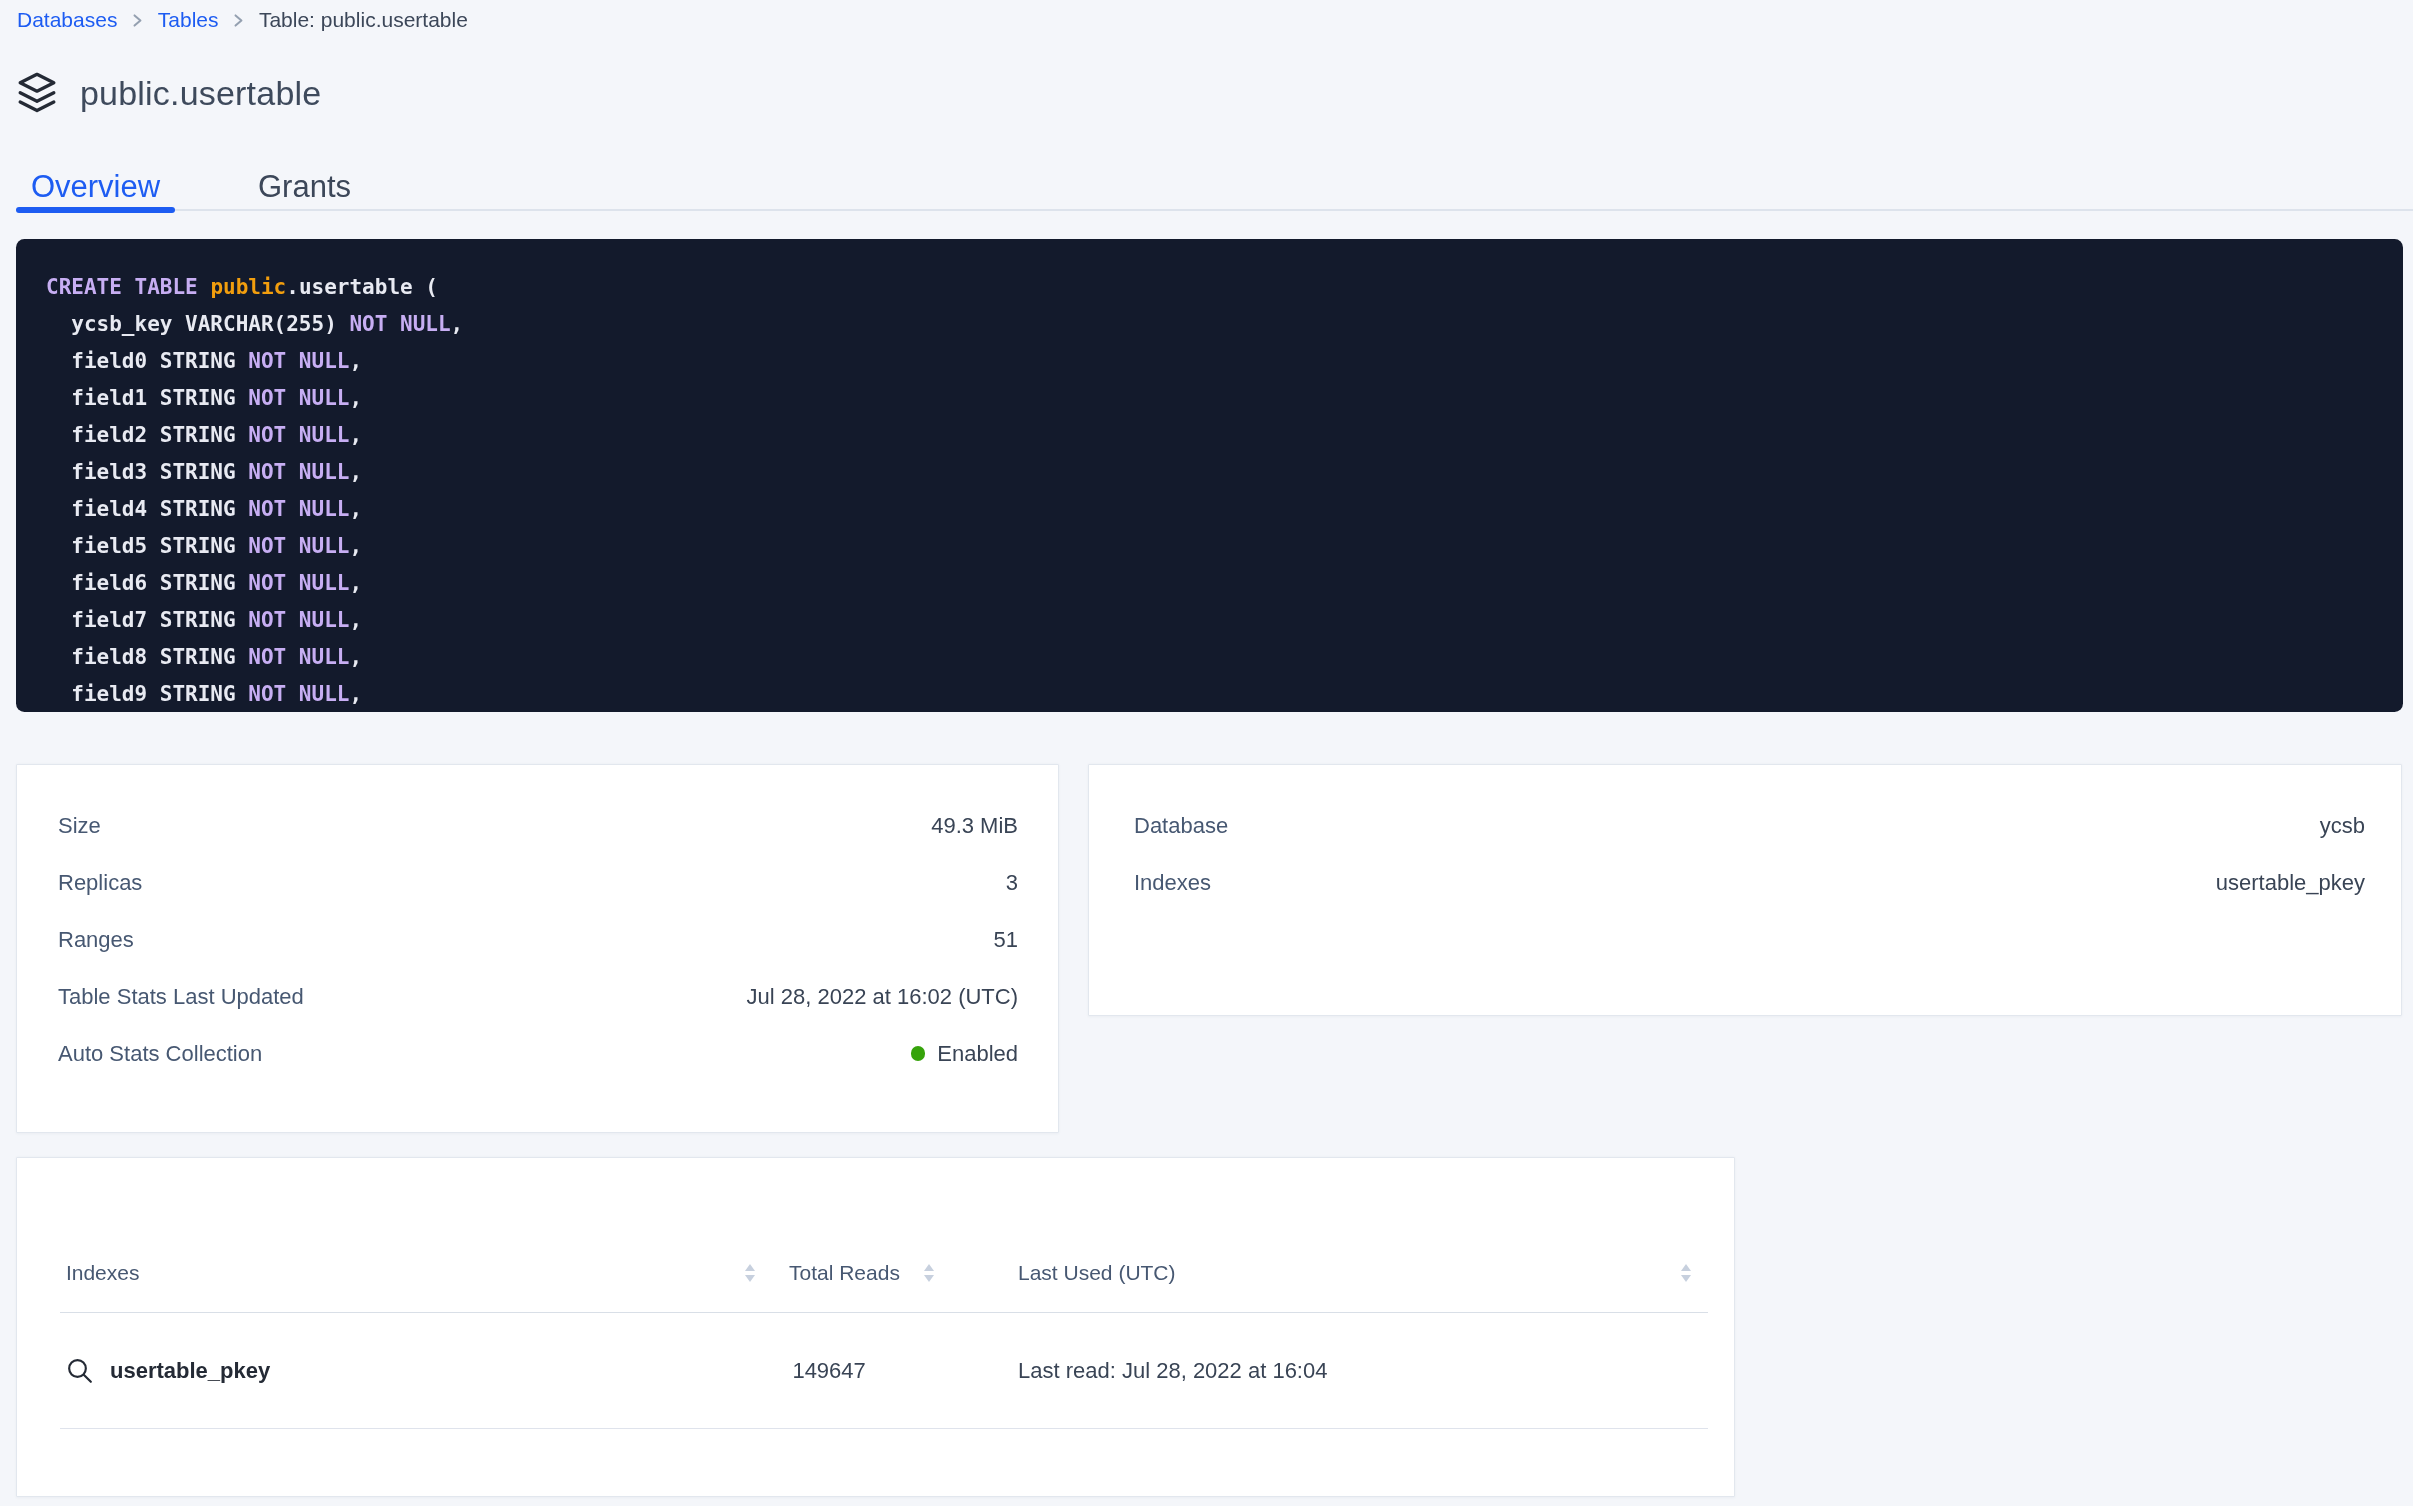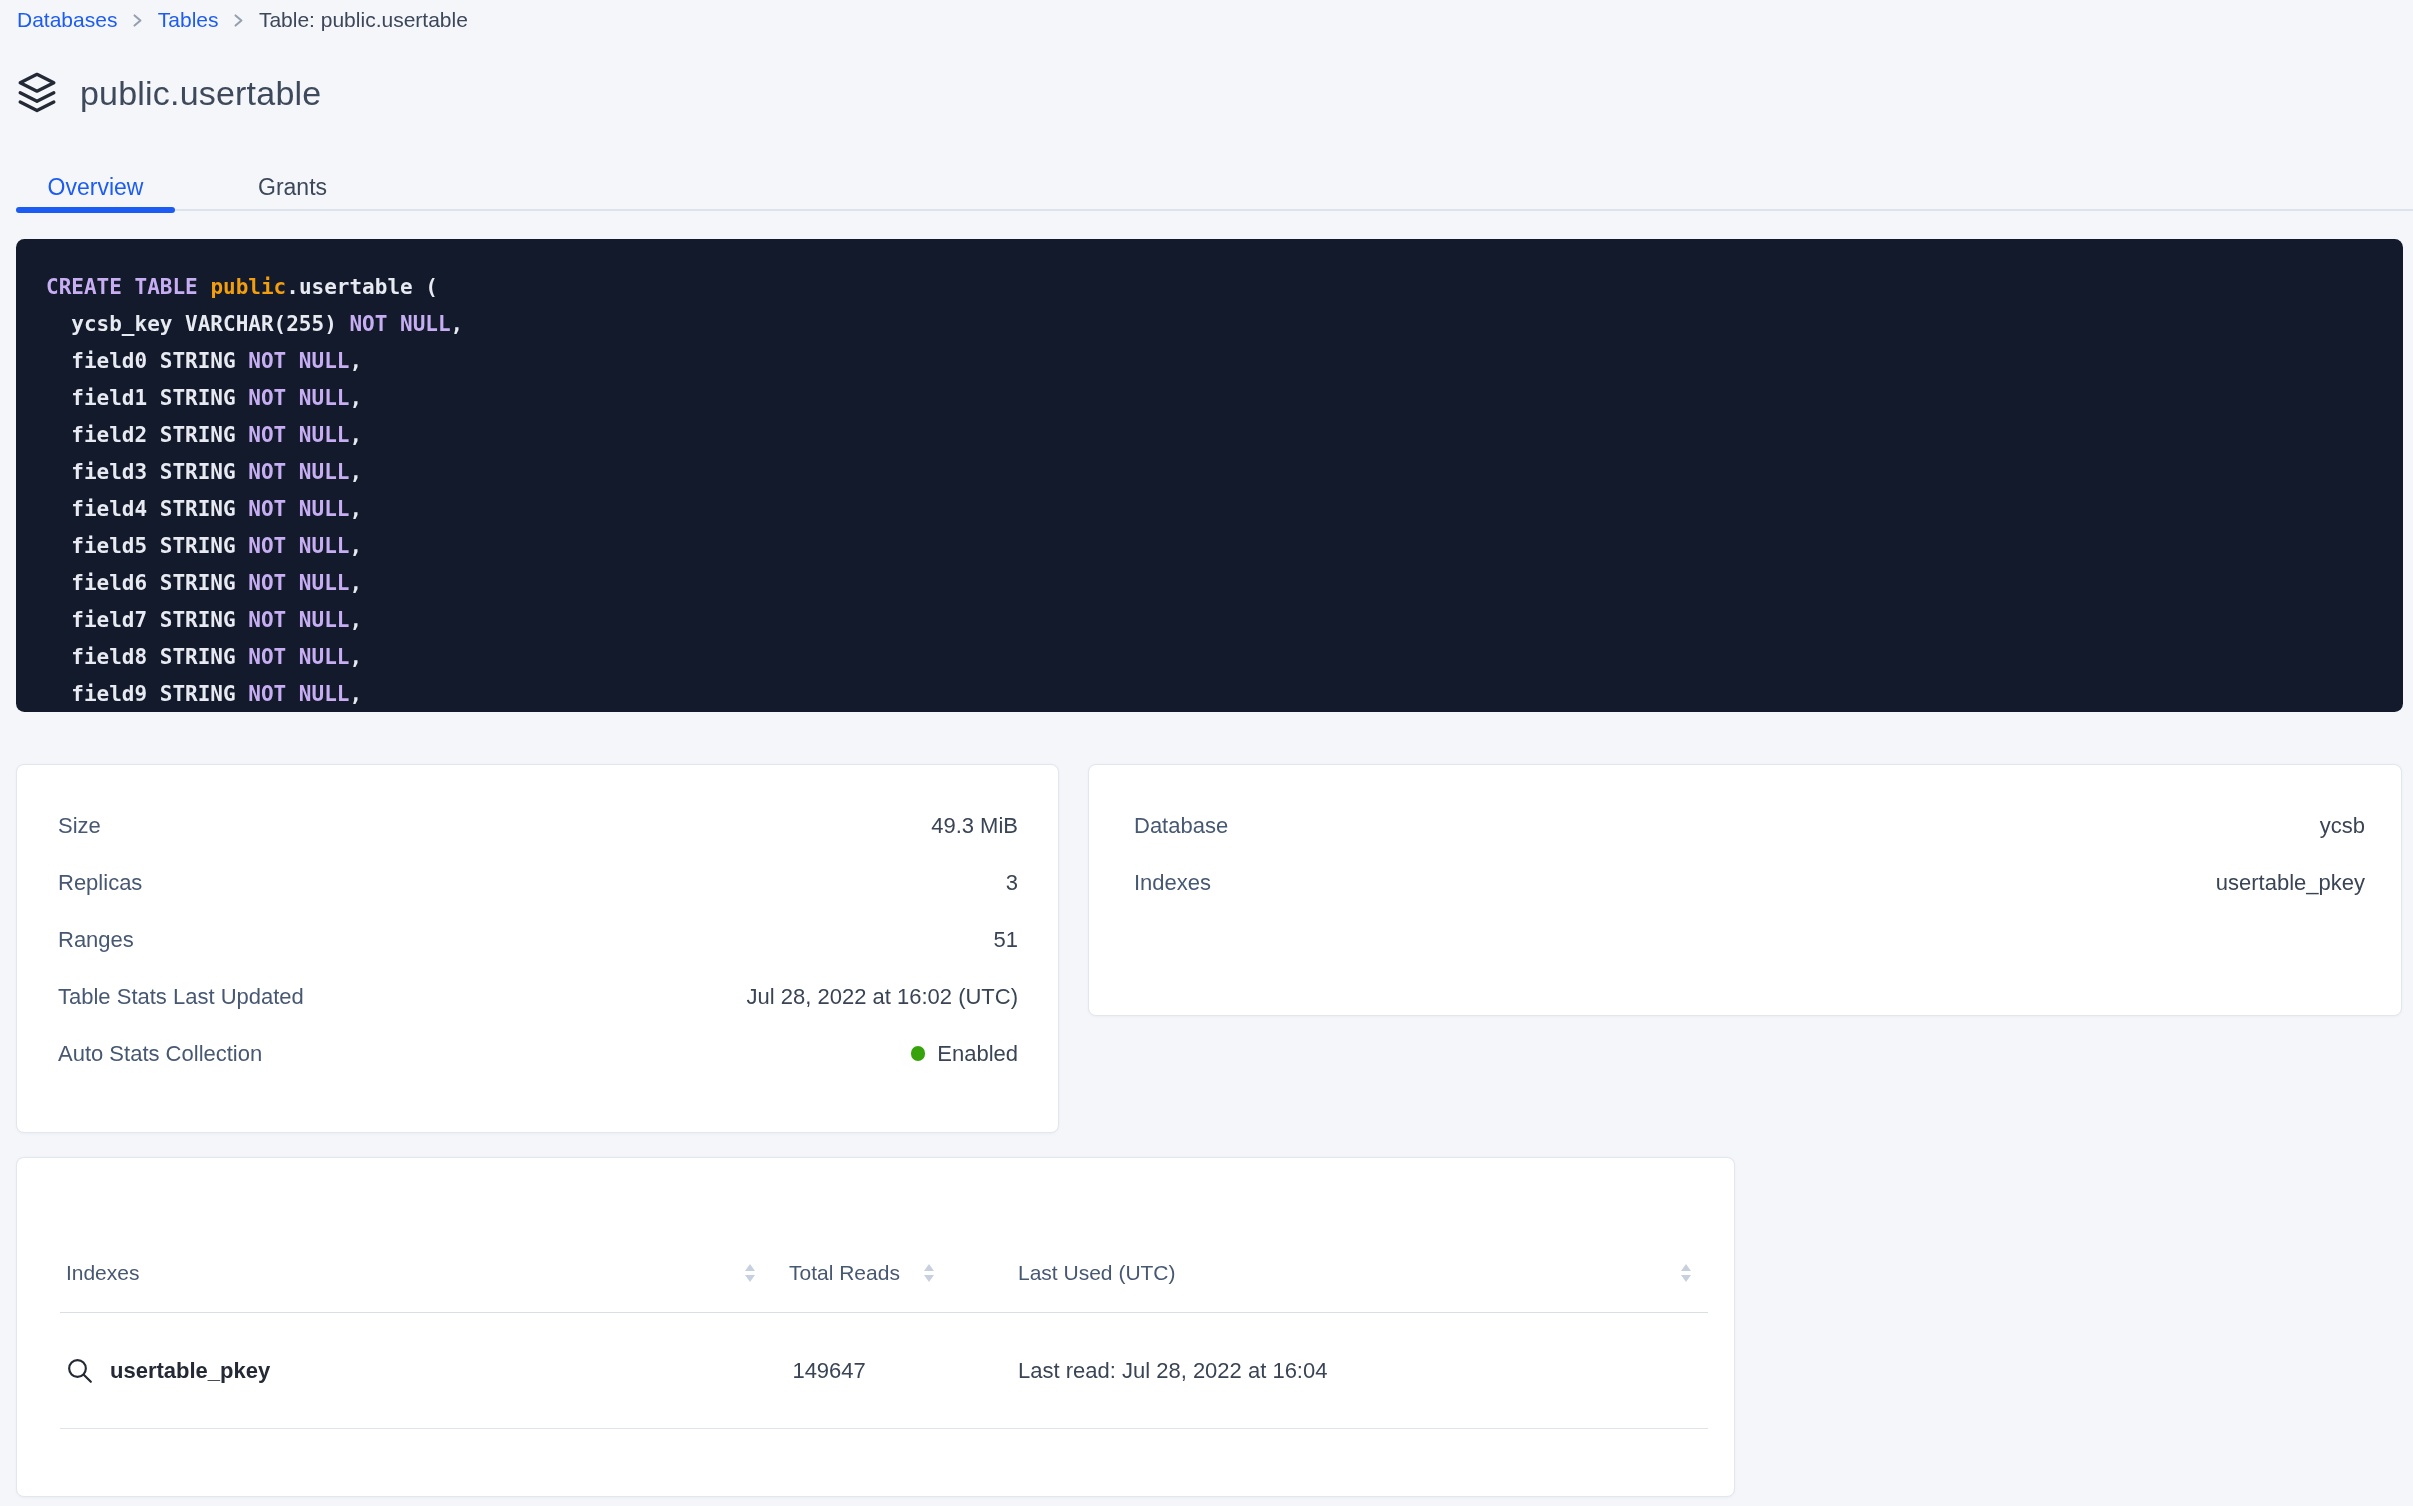--- a/index.html
+++ b/index.html
@@ -18,42 +18,42 @@
   .crumb-link { color:#1d5cf2; cursor:pointer; }
   .crumb-current { color:#3c4759; }
   .crumb-sep { display:flex; align-items:center; }
 
   
   .title-row { top:66px; left:16px; display:flex; align-items:flex-end; gap:22px; height:47px; }
   .page-title { font-size:34px; font-weight:500; color:#3e4a5c; letter-spacing:0.2px; }
 
   
   .tabs { top:167px; left:16px; display:flex; }
-  .tab { font-size:23px; height:40px; display:flex; align-items:center; cursor:pointer; }
+  .tab { font-size:31px; height:40px; display:flex; align-items:center; cursor:pointer; }
   .tab-active { color:#1d5cf2; width:159px; justify-content:center; }
   .tab-inactive { color:#3c4759; margin-left:83px; }
   .tabs-divider { top:209px; left:16px; width:2397px; height:1.7px; background:#dde3ec; }
   .tab-underline { top:207px; left:16px; width:159px; height:5.9px; background:#1d5cf2; border-radius:3.4px; }
 
   
   .code-block {
     top:239px; left:16px; width:2387px; height:473px;
     background:#131a2c; border-radius:8.4px;
     padding:30px 34px 0 30px; box-sizing:border-box; overflow:hidden;
     font-family:"DejaVu Sans Mono","Liberation Mono",monospace;
     font-size:21px; line-height:37px; font-weight:700;
     color:#e8eaf2; white-space:pre;
   }
   .tok-kw { color:#c7aef3; }
   .tok-db { color:#f29e0e; }
   .tok-pl { color:#e8eaf2; }
 
   
   .card {
-    background:#ffffff; border:0.8px solid #e2e7ee; border-radius:8px;
+    background:#ffffff; border:0.8px solid #e2e7ee; border-radius:1px;
     box-sizing:border-box; box-shadow:0 0.8px 2.5px rgba(60,70,90,.05);
   }
   .card-left  { top:764px; left:16px;   width:1043px; height:369px; padding:32px 40px 0 41px; }
   .card-right { top:764px; left:1088px; width:1314px; height:252px; padding:32px 36px 0 45px; }
   .card-row { height:57px; display:flex; align-items:center; justify-content:space-between; font-size:22px; }
   .card-label { color:#475872; }
   .card-value { color:#394455; display:flex; align-items:center; gap:11.8px; }
   .status-dot { width:14.3px; height:14.3px; border-radius:50%; background:#36a30b; }
 
   

